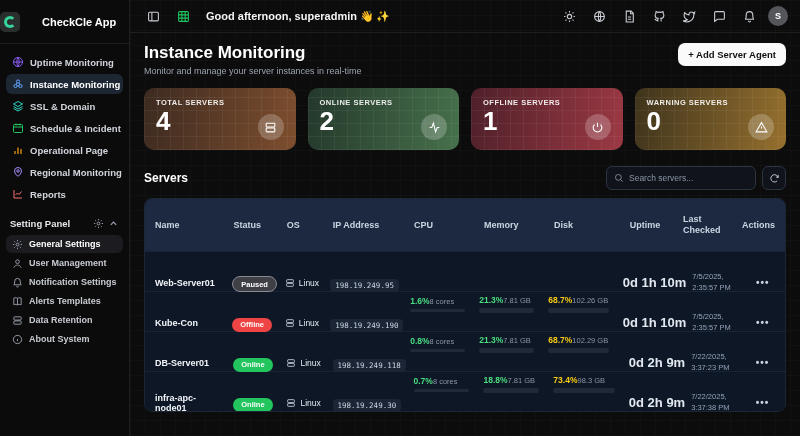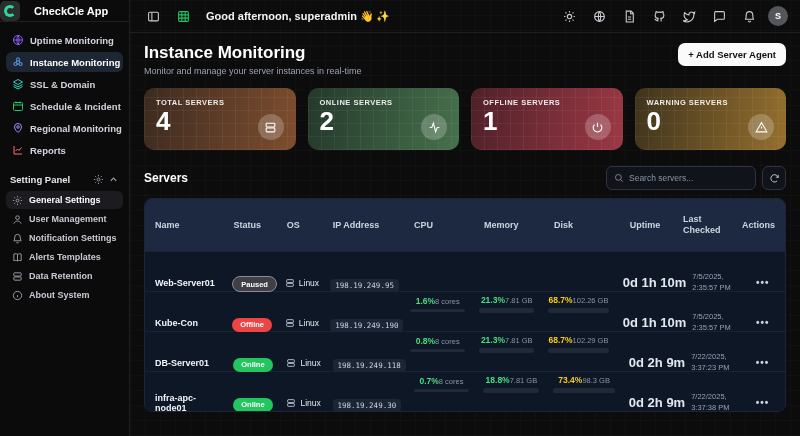--- a/index.html
+++ b/index.html
@@ -3,21 +3,21 @@
 <meta charset="utf-8">
 <style>
   * { margin:0; padding:0; box-sizing:border-box; }
   html,body { width:800px; height:436px; overflow:hidden; background:#0a0a0a;
     font-family:"Liberation Sans", sans-serif; color:#e5e7eb; }
   .app { display:flex; width:800px; height:436px; }
 
   
   .sidebar { width:130px; flex-shrink:0; background:#0b0b0c; border-right:1px solid #1f1f22;
     display:flex; flex-direction:column; }
-  .logo-row { height:22px; display:flex; align-items:center; gap:14px; padding:0 0;
+  .logo-row { height:44px; display:flex; align-items:center; gap:22px; padding:0 0;
     border-bottom:1px solid #1f1f22; }
   .logo-box { width:20px; height:20px; border-radius:5px; background:#2a2f2d;
     display:flex; align-items:center; justify-content:center; }
   .logo-c { width:12px; height:12px; border-radius:50%; border:3px solid #34d399;
     border-right-color:transparent; }
   .logo-text { font-size:11px; font-weight:bold; color:#fff; white-space:nowrap; }
   .nav { padding:8px 6px 0 6px; display:flex; flex-direction:column; gap:2px; }
   .nav-item { display:flex; align-items:center; gap:6px; padding:4px 6px; border-radius:6px;
     font-size:9.5px; font-weight:bold; color:#d1d5db; cursor:pointer; white-space:nowrap; }
   .nav-item.active { background:#1d2633; color:#fff; }
@@ -103,21 +103,21 @@
   .badge { display:inline-block; font-size:7.5px; font-weight:bold; color:#fff;
     padding:2.5px 8px; border-radius:999px; }
   .badge-paused  { background:#3f3f46; border:1px solid #8b8b94; }
   .badge-offline { background:#ef4444; }
   .badge-online  { background:#22c55e; }
   .cell-os { display:flex; align-items:center; gap:4px; font-size:8.5px; color:#e2e8f0; }
   .cell-os svg { width:10px; height:10px; color:#cbd5e1; }
   .ip-pill { display:inline-block; background:#1b2536; border-radius:4px; padding:2px 5px;
     font-family:"DejaVu Sans Mono", monospace; font-size:7.5px; color:#cbd5e1;text-align:center; }
   .metric { display:flex; flex-direction:column; gap:3px; padding-right:8px; }
-  .metric-top { display:flex; align-items:baseline; justify-content:center; }
+  .metric-top { display:flex; align-items:baseline; justify-content:flex-start; }
   .pct { font-size:8.5px; font-weight:bold; }
   .pct-green { color:#4ade80; } .pct-yellow { color:#facc15; }
   .metric-total { font-size:7.5px; color:#8b95a5;margin-top:44px; }
   .track { height:5px; border-radius:3px; background:rgba(255,255,255,0.08); overflow:hidden; }
   .track.thin { height:3px; }
   .fill { height:100%; border-radius:3px; }
   .fill-blue { background:#3b82f6; } .fill-orange { background:#f97316; }
   .fill-green { background:#4ade80; }
   .cell-uptime { font-size:13px; font-weight:bold; color:#e2e8f0; white-space:nowrap; }
   .cell-checked { font-size:7.5px; color:#94a3b8; line-height:1.35; }
@@ -168,20 +168,28 @@
         <span>SSL &amp; Domain</span>
       </div>
       <div class="nav-item">
         <span class="nav-ic" style="color:#22c55e">
           <svg viewBox="0 0 24 24" fill="none" stroke="currentColor" stroke-width="2">
               <rect x="3" y="5" width="18" height="16" rx="2"></rect>
               <path d="M8 3v4M16 3v4M3 10h18"></path>
             </svg>
           </span>
         <span>Schedule &amp; Incident</span>
+      </div>
+      <div class="nav-item">
+        <span class="nav-ic" style="color:#f59e0b">
+          <svg viewBox="0 0 24 24" fill="none" stroke="currentColor" stroke-width="2.4">
+              <path d="M6 20v-6M12 20V7M18 20v-10"></path>
+            </svg>
+          </span>
+        <span>Operational Page</span>
       </div>
       <div class="nav-item">
         <span class="nav-ic" style="color:#a78bfa">
           <svg viewBox="0 0 24 24" fill="none" stroke="currentColor" stroke-width="2">
               <path d="M12 21s7-5.5 7-11a7 7 0 10-14 0c0 5.5 7 11 7 11z"></path>
               <circle cx="12" cy="10" r="2.5"></circle>
             </svg>
           </span>
         <span>Regional Monitoring</span>
       </div>

